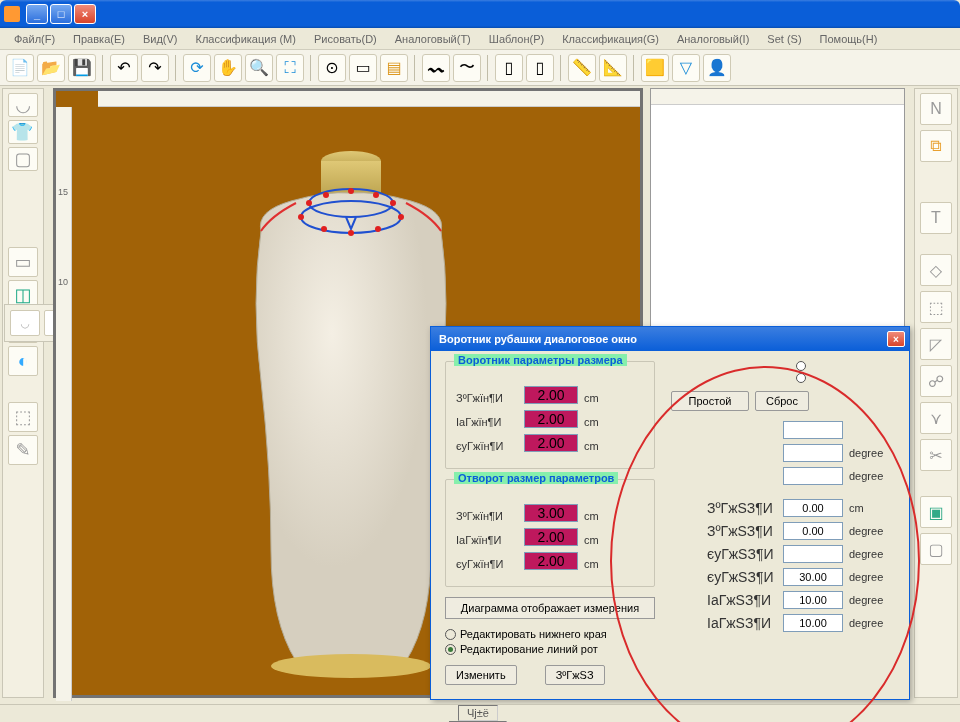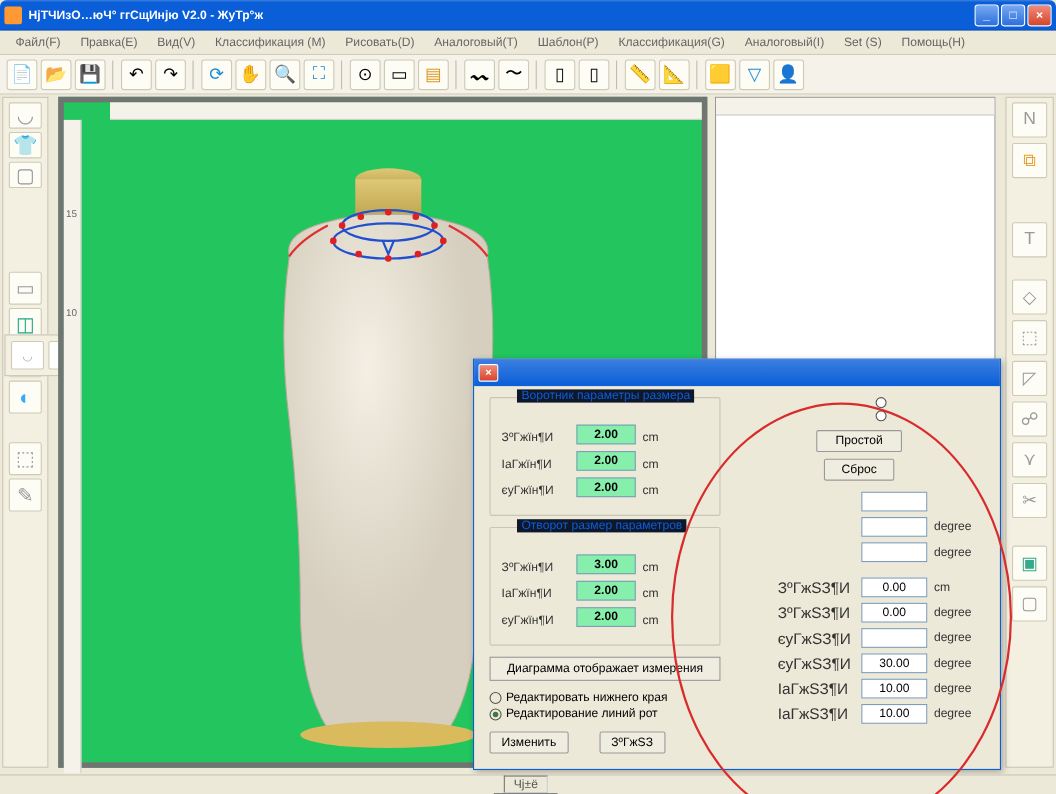--- a/index.html
+++ b/index.html
@@ -24,71 +24,70 @@
 .toolbar .sep { width: 2px; height: 26px; border-left: 1px solid #c0bca8; margin: 0 3px; }
 
 
 .workspace { position: relative; height: 618px; background: #ece9d8; }
 .left-palette { position: absolute; left: 2px; top: 2px; width: 42px; height: 610px; background: #f3f0e2; border: 1px solid #c9c6b6; display: flex; flex-direction: column; align-items: center; padding-top: 4px; gap: 3px; }
 .left-palette .p-btn { width: 30px; height: 30px; border: 1px solid #cfcab5; background: #fdfcf5; border-radius: 2px; display:flex;align-items:center;justify-content:center;font-size:18px;color:#999;cursor:pointer; }
 .left-palette .p-btn.square { width: 30px; height: 24px; }
 .collar-row { position:absolute; left:4px; top:218px; width:110px; height:38px; background:#f3f0e2; border:1px solid #c9c6b6; display:flex; gap:4px; align-items:center; justify-content:center;}
 .collar-row .c-btn{ width:30px; height:26px; border:1px solid #cfcab5; background:#fff; border-radius:2px; cursor:pointer; display:flex; align-items:center; justify-content:center; color:#aaa;}
 
-.canvas-area { position:absolute; left:53px; top:2px; width:590px; height:610px; background:#22c55e; border:5px solid #737373;padding-left:42px; }
+.canvas-area { position:absolute; left:53px; top:2px; width:590px; height:610px; background:#a16207; border:3px solid #737373;padding-left:42px; }
 .canvas-area .ruler-h { height:16px; background:#f5f3e9; border-bottom:1px solid #ccc; }
 .canvas-area .ruler-v { position:absolute; left:0; top:16px; width:16px; height:594px; background:#f5f3e9; border-right:1px solid #ccc; }
 .canvas-area .ruler-tick{ position:absolute; font-size:9px; color:#666;}
 .mannequin { position:absolute; left:120px; top:30px; width:350px; height:560px; }
 
 .right-canvas { position:absolute; left:650px; top:2px; width:255px; height:610px; background:#fff; border:1px solid #999;}
 .right-canvas .ruler-h{ height:16px; background:#f5f3e9; border-bottom:1px solid #ccc;}
 
 .right-palette { position:absolute; right:2px; top:2px; width:44px; height:610px; background:#f3f0e2; border:1px solid #c9c6b6; display:flex; flex-direction:column; align-items:center; padding-top:4px; gap:5px;}
 .right-palette .p-btn{ width:32px; height:32px; border:1px solid #cfcab5; background:#fdfcf5; border-radius:2px; display:flex;align-items:center;justify-content:center;font-size:16px;color:#999;cursor:pointer;}
 
 
 .dialog { position:absolute; left:430px; top:240px; width:480px; background:#ece9d8; border:1px solid #0a5ed8; box-shadow:2px 2px 6px rgba(0,0,0,0.3);}
 .dialog .dlg-titlebar{ height:24px; background:linear-gradient(to bottom,#3b7ee0,#0a5ed8); color:#fff; font-weight:bold; display:flex; align-items:center; padding:0 4px;}
 .dialog .dlg-titlebar .dlg-title{ flex:1; padding-left:4px;}
 .dialog .dlg-close{ width:18px; height:16px; background:linear-gradient(to bottom,#f08b7a,#d9442a); border:1px solid #fff; border-radius:2px; color:#fff; display:flex;align-items:center;justify-content:center; cursor:pointer; font-size:10px;}
 .dialog .dlg-body{ padding:10px 14px 14px; position:relative;}
 .group{ border:1px solid #c9c6b6; border-radius:2px; padding:18px 10px 10px; margin-bottom:10px; position:relative; width:210px;}
-.group .legend{ position:absolute; top:-8px; left:24px; background:#0f172a; padding:0 4px; color:#0a5ed8;}
+.group .legend{ position:absolute; top:-8px; left:8px; background:#86efac; padding:0 4px; color:#0a5ed8;font-weight:bold;}
 .param-row{ display:flex; align-items:flex-end; gap:6px; margin:6px 0;}
 .param-row .lbl{ width:62px; color:#333;}
-.param-row input{ width:54px; height:18px; border:1px solid #7f9db9; background:#86efac; text-align:center; font-size:11px;font-weight:bold;}
+.param-row input{ width:54px; height:18px; border:1px solid #7f9db9; background:#be185d; text-align:center; font-size:14px;}
 .param-row .unit{ width:20px; color:#333;}
 .btn{ border:1px solid #999; background:#efece0; padding:3px 10px; border-radius:2px; cursor:pointer; font-size:11px;}
 .diag-btn{ width:210px; padding:4px 6px; border:1px solid #999; background:#efece0; cursor:pointer; margin-bottom:6px;}
 .radio-row{ display:flex; align-items:center; gap:4px; margin:3px 0;}
 .dlg-buttons{ display:flex; gap:28px; margin-top:10px;}
 
 .right-col{ position:absolute; left:240px; top:10px; width:220px;}
 .right-col .top-radios{ display:flex; flex-direction:column; gap:2px; align-items:center; margin-bottom:8px; margin-left:40px;}
 .right-col .top-radios .r{ width:10px; height:10px; border:1px solid #555; border-radius:50%; background:#fff;}
-.right-col .btn-stack{ display:flex; flex-direction:column; gap:6px; align-items:center; margin-bottom:10px;}
+.right-col .btn-stack{ display:flex; flex-direction:row; gap:6px; align-items:center; margin-bottom:10px;}
 .field-row{ display:flex; align-items:center; gap:6px; margin:5px 0; justify-content:flex-end;}
 .field-row .f-lbl{ width:70px; color:#333; font-size:14px;}
 .field-row input{ width:60px; height:18px; border:1px solid #7f9db9; background:#fff; text-align:center; font-size:11px;}
 .field-row .f-unit{ width:42px; color:#333;}
 
 .red-ellipse{ position:absolute; left:610px; top:280px; width:310px; height:390px; border:2px solid #d92b2b; border-radius:50%; pointer-events:none; z-index:100;}
 
 
 .statusbar{ position:absolute; bottom:0; left:0; right:0; height:18px; background:#ece9d8; border-top:1px solid #c9c6b6; display:flex; align-items:center; padding:0 6px; color:#555;flex-direction:column;}
 .statusbar .cell{ border:1px inset #ccc; padding:1px 8px; margin-right:4px;}
 .statusbar .spacer{ flex:1;}
 </style>
 </head>
 <body>
 
 <div class="titlebar">
   <div class="app-icon"></div>
-  <div class="title">НјТЧИзО…юЧ° ггСщИнјю V2.0 - ЖуТр°ж</div>
   <div class="win-btns">
     <div class="win-btn min">_</div>
     <div class="win-btn max">□</div>
     <div class="win-btn close">×</div>
   </div>
 </div>
 
 <div class="menubar">
   <span class="menu-item">Файл(F)</span>
   <span class="menu-item">Правка(E)</span>
@@ -218,20 +217,21 @@
     <div class="p-btn">✂</div>
     <div style="height:15px"></div>
     <div class="p-btn" style="color:#3a8">▣</div>
     <div class="p-btn">▢</div>
   </div>
 
   <div class="red-ellipse"></div>
 
   <div class="dialog">
     <div class="dlg-titlebar">
+      <div class="dlg-title">Воротник рубашки диалоговое окно</div>
       <div class="dlg-close">×</div>
     </div>
     <div class="dlg-body">
       
       <div class="group">
         <div class="legend">Воротник параметры размера</div>
         <div class="param-row">
             <span class="lbl">ЗºГжїн¶И</span>
             <input value="2.00" style="">
             <span class="unit">cm</span>
@@ -284,21 +284,21 @@
       </div>
 
       
       <div class="right-col">
         <div class="top-radios">
           <div class="r"></div>
           <div class="r"></div>
         </div>
         <div class="btn-stack">
           <button class="btn" style="width:78px">Простой</button>
-          <button class="btn" style="width:64px">Сброс</button>
+          <button class="btn" style="width:54px">Сброс</button>
         </div>
         <div class="field-row">
             <span class="f-lbl"></span>
             <input value="" style="">
             <span class="f-unit"></span>
           </div>
         <div class="field-row">
             <span class="f-lbl"></span>
             <input value="" style="">
             <span class="f-unit">degree</span>

